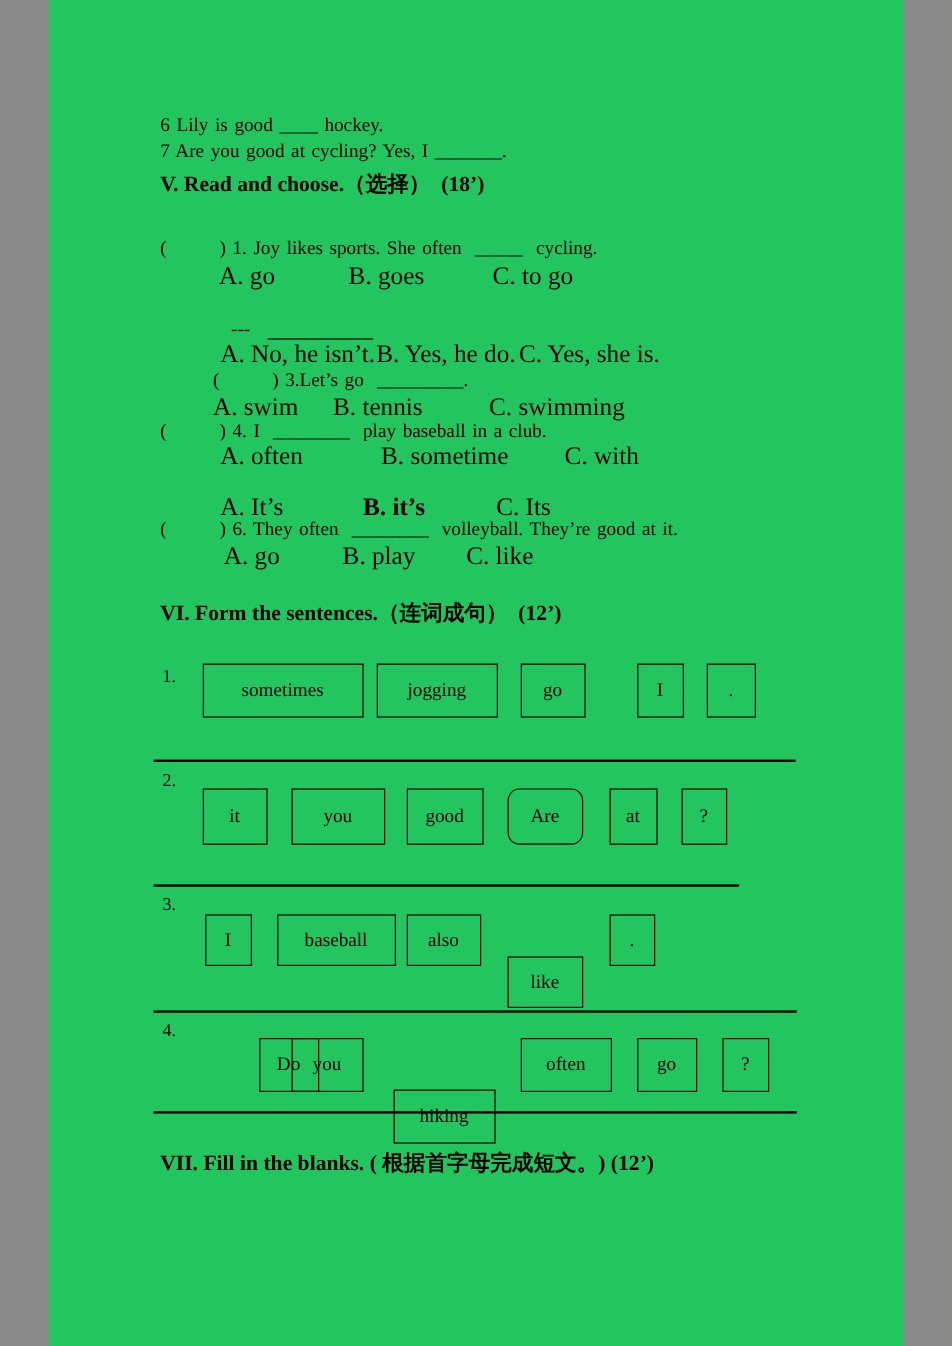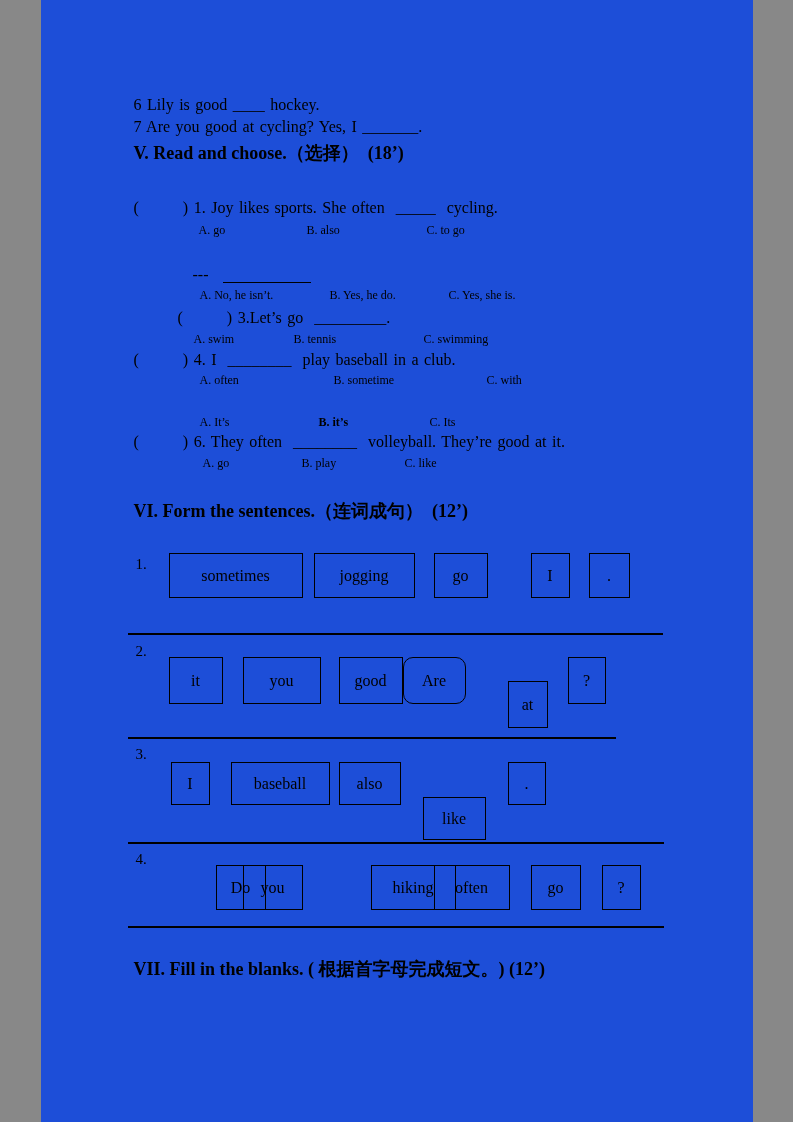--- a/index.html
+++ b/index.html
@@ -1,27 +1,27 @@
 <!DOCTYPE html>
 <html><head>
 <meta charset="utf-8">
 <style>
   html,body { margin:0; padding:0; background:#888; }
   .page {
     position:relative;
     width:712px; height:1122px;
     margin:0 auto;
-    background:#1d4ed8;
+    background:#22c55e;
     font-family:"Liberation Serif","DejaVu Serif",serif;
     color:#000;
     overflow:hidden;
   }
   .t  { position:absolute; font-size:16px; line-height:20px; white-space:pre; word-spacing:1.5px; }
   .h  { position:absolute; font-size:18px; line-height:24px; font-weight:bold; white-space:pre; }
-  .opt{ position:absolute; font-size:12px; line-height:20px; white-space:pre;margin-left:16px; }
+  .opt{ position:absolute; font-size:21px; line-height:20px; white-space:pre; }
   .num{ position:absolute; font-size:15px; line-height:18px; }
   .box{
     position:absolute; border:1px solid #000;
     display:flex; align-items:center; justify-content:center;
     font-size:16px;
   }
   .ansline { position:absolute; border-top:2px solid #000; height:0; }
   .blankline { position:absolute; border-bottom:1px solid #000; }
 
   
@@ -44,53 +44,53 @@
   #ex3n { left:95px; top:745px; } #ex4n { left:95px; top:850px; }
   #ex1b0 { left:128px; top:553px; width:132px; height:43px; }
   #ex1b1 { left:273px; top:553px; width:99px;  height:43px; }
   #ex1b2 { left:393px; top:553px; width:52px;  height:43px; }
   #ex1b3 { left:490px; top:553px; width:37px;  height:43px; }
   #ex1b4 { left:548px; top:553px; width:39px;  height:43px; }
   #line1 { left:87px; top:633px; width:535px; }
   #ex2b0 { left:128px; top:657px; width:52px; height:45px; }
   #ex2b1 { left:202px; top:657px; width:76px; height:45px; }
   #ex2b2 { left:298px; top:657px; width:62px; height:45px; }
-  #ex2b3 { left:362px; top:657px; width:61px; height:45px;border-radius:10px; }
-  #ex2b4 { left:467px; top:657px; width:38px; height:45px;margin-top:24px; }
+  #ex2b3 { left:382px; top:657px; width:61px; height:45px;border-radius:10px; }
+  #ex2b4 { left:467px; top:657px; width:38px; height:45px; }
   #ex2b5 { left:527px; top:657px; width:36px; height:45px; }
   #line2 { left:87px; top:737px; width:488px; }
   #ex3b0 { left:130px; top:762px; width:37px; height:41px; }
   #ex3b1 { left:190px; top:762px; width:97px; height:41px; }
   #ex3b2 { left:298px; top:762px; width:60px; height:41px; }
   #ex3b3 { left:382px; top:762px; width:61px; height:41px;margin-top:35px; }
   #ex3b4 { left:467px; top:762px; width:36px; height:41px; }
   #line3 { left:87px; top:842px; width:536px; }
   #ex4b0 { left:130px; top:865px; width:48px; height:43px;margin-left:45px; }
   #ex4b1 { left:202px; top:865px; width:58px; height:43px; }
-  #ex4b2 { left:287px; top:865px; width:83px; height:43px;margin-left:43px; }
+  #ex4b2 { left:287px; top:908px; width:83px; height:43px; }
   #ex4b3 { left:393px; top:865px; width:74px; height:43px; }
   #ex4b4 { left:490px; top:865px; width:48px; height:43px; }
   #ex4b5 { left:561px; top:865px; width:37px; height:43px; }
   #line4 { left:87px; top:926px; width:536px; }
   
   #hvii { left:93px; top:957px; }
 </style>
 </head>
 <body>
 
 <div class="page">
 
   <div class="t" id="l6">6 Lily is good ____ hockey.</div>
   <div class="t" id="l7">7 Are you good at cycling? Yes, I _______.</div>
 
   <div class="h" id="hv">V. Read and choose.（选择）  (18’)</div>
 
   <div class="t" id="q1s">(        ) 1. Joy likes sports. She often  _____  cycling.</div>
   <span class="opt" id="q1a">A. go</span>
-  <span class="opt" id="q1b">B. also</span>
+  <span class="opt" id="q1b">B. goes</span>
   <span class="opt" id="q1c">C. to go</span>
 
   <span class="t" id="q2d">---</span>
   <span class="blankline" id="q2blank"></span>
   <span class="opt" id="q2a">A. No, he isn’t.</span>
   <span class="opt" id="q2b">B. Yes, he do.</span>
   <span class="opt" id="q2c">C. Yes, she is.</span>
 
   <div class="t" id="q3s">(        ) 3.Let’s go  _________.</div>
   <span class="opt" id="q3a">A. swim</span>

